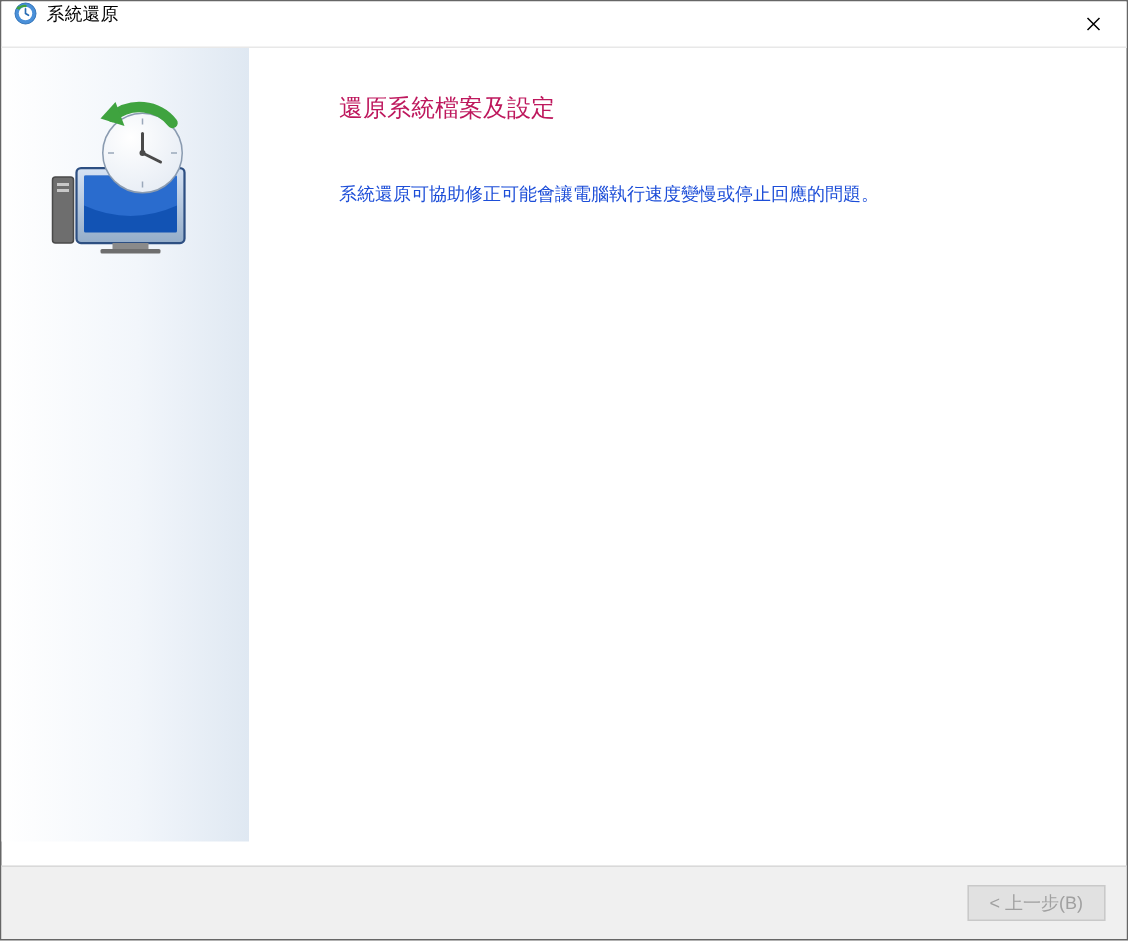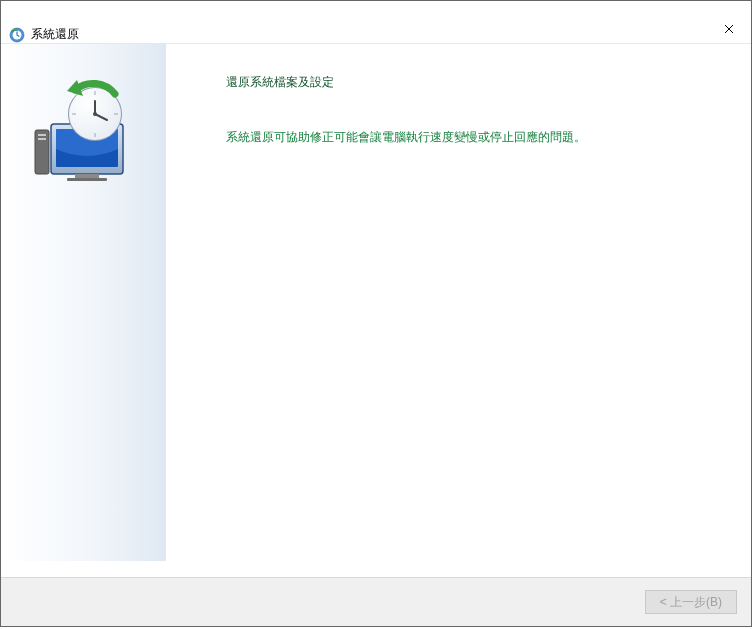--- a/index.html
+++ b/index.html
@@ -18,22 +18,22 @@
     height: 627px;
     border: 1px solid #666;
     background: #ffffff;
     display: flex;
     flex-direction: column;
     box-sizing: border-box;
   }
   .titlebar {
     height: 30px;
     display: flex;
-    align-items: flex-end;
-    padding: 12px 0 0 8px;
+    align-items: flex-start;
+    padding: 0 0 0 8px;
     background: #ffffff;
     border-bottom: 1px solid #e8e8e8;
   }
   .titlebar .app-icon {
     width: 16px;
     height: 16px;
     margin-right: 6px;
     flex-shrink: 0;
   }
   .titlebar .title-text {
@@ -64,30 +64,30 @@
     padding: 30px 0 0 28px;
   }
   .restore-graphic { width: 110px; height: 110px; }
 
   .content {
     flex: 1;
     padding: 30px 50px 0 60px;
     box-sizing: border-box;
   }
   .heading {
-    font-size: 12px;
-    color: #14532d;
+    font-size: 16px;
+    color: #be185d;
     margin: 0 0 36px 0;
     font-weight: normal;
   }
   .para {
     font-size: 12px;
     line-height: 1.7;
     margin: 0 0 40px 0;
-    color: #15803d;
+    color: #1d4ed8;
   }
 
   .footer {
     border-top: 1px solid #d9d9d9;
     background: #f0f0f0;
     height: 48px;
     display: flex;
     align-items: center;
     justify-content: flex-end;
     padding: 0 14px;

